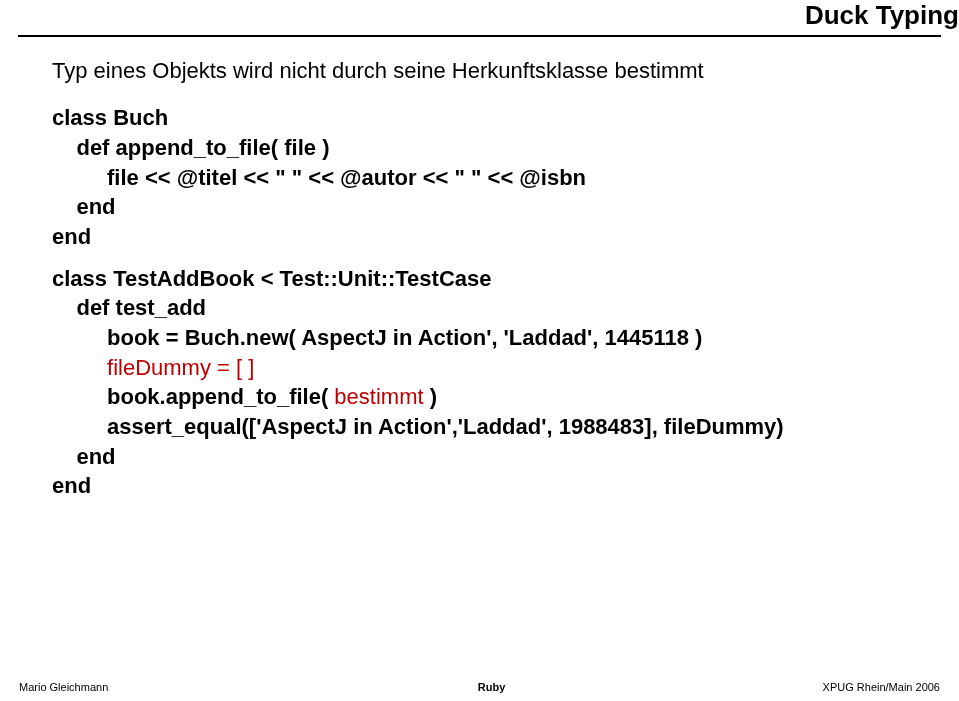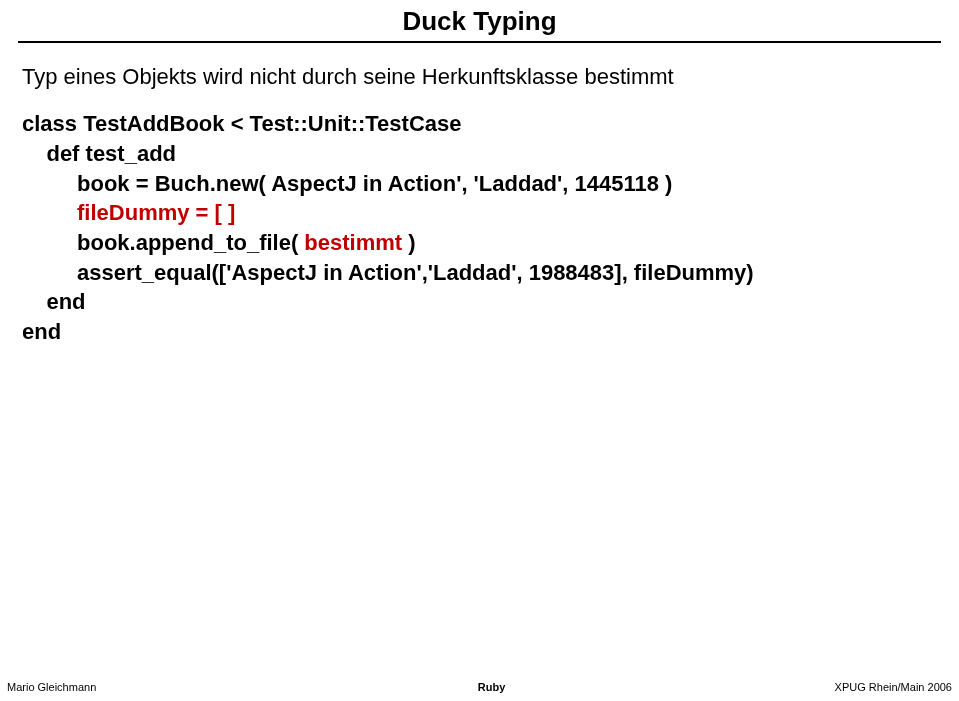--- a/index.html
+++ b/index.html
@@ -6,63 +6,62 @@
   body {
     width: 959px;
     height: 701px;
     background: #fff;
     font-family: Arial, Helvetica, sans-serif;
     position: relative;
     overflow: hidden;
   }
   .title-wrap {
     width: 100%;
-    text-align: center;
-    padding-top: 6px;
+    text-align: right;
   }
   .title {
     font-size: 26px;
     font-weight: bold;
     color: #000;
     display: inline-block;
   }
   .title-rule {
     border: none;
     border-top: 2px solid #000;
     margin: 4px 18px 0 18px;
   }
   .content {
-    padding: 20px 38px 0 22px;
+    padding: 20px 38px 0 52px;
     font-size: 22px;
     line-height: 1.28;
     color: #000;
   }
   .para {
     margin-bottom: 18px;
   }
   .quote {
     font-style: italic;
     margin-bottom: 14px;
   }
   .code {
     font-weight: bold;
     font-size: 22px;
     line-height: 1.35;
     white-space: pre;
   }
   .code2 {
     margin-top: 12px;
   }
-  .red { color: #c00000; font-weight: bold; font-style: normal; margin-top: 8px; }
+  .red { color: #c00000; font-weight: normal; font-style: normal; margin-top: 8px; }
   .footer {
     position: absolute;
     bottom: 8px;
     left: 0;
     width: 100%;
-    padding: 0 7px;
+    padding: 0 19px;
     font-size: 11px;
     color: #000;
     display: flex;
     justify-content: space-between;
   }
   .footer .mid {
     position: absolute;
     left: 12px;
     width: 100%;
     text-align: center;
@@ -74,20 +73,25 @@
 <body>
 
 <div class="title-wrap">
   <div class="title">Duck Typing</div>
 </div>
 <hr class="title-rule">
 
 <div class="content">
   <div class="para">Typ eines Objekts wird nicht durch seine Herkunftsklasse bestimmt</div>
 
+  <div class="code"><span>class Buch</span>
+<span>    def append_to_file( file )</span>
+<span>         file &lt;&lt; @titel &lt;&lt; " " &lt;&lt; @autor &lt;&lt; " " &lt;&lt; @isbn</span>
+<span>    end</span>
+<span>end</span></div>
 
   <div class="code code2"><span>class TestAddBook &lt; Test::Unit::TestCase</span>
 <span>    def test_add</span>
 <span>         book = Buch.new( AspectJ in Action', 'Laddad', 1445118 )</span>
 <span>         </span><span class="red">fileDummy = [ ]</span>
 <span>         book.append_to_file( </span><span class="red">bestimmt</span><span> )</span>
 <span>         assert_equal(['AspectJ in Action','Laddad', 1988483], fileDummy)</span>
 <span>    end</span>
 <span>end</span></div>
 </div>

